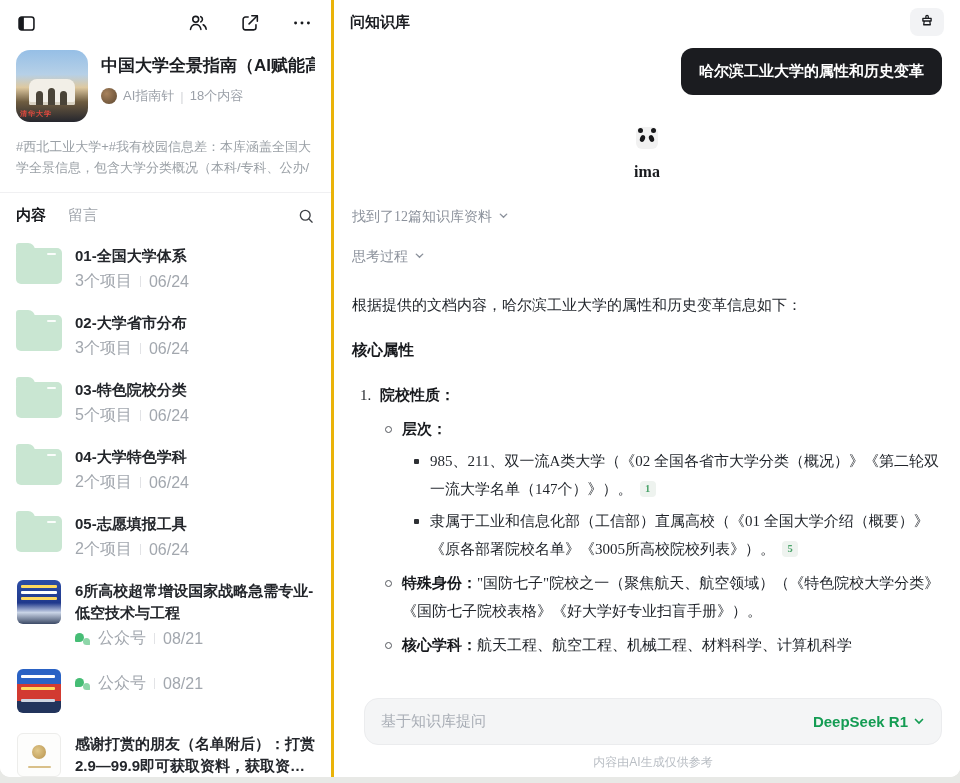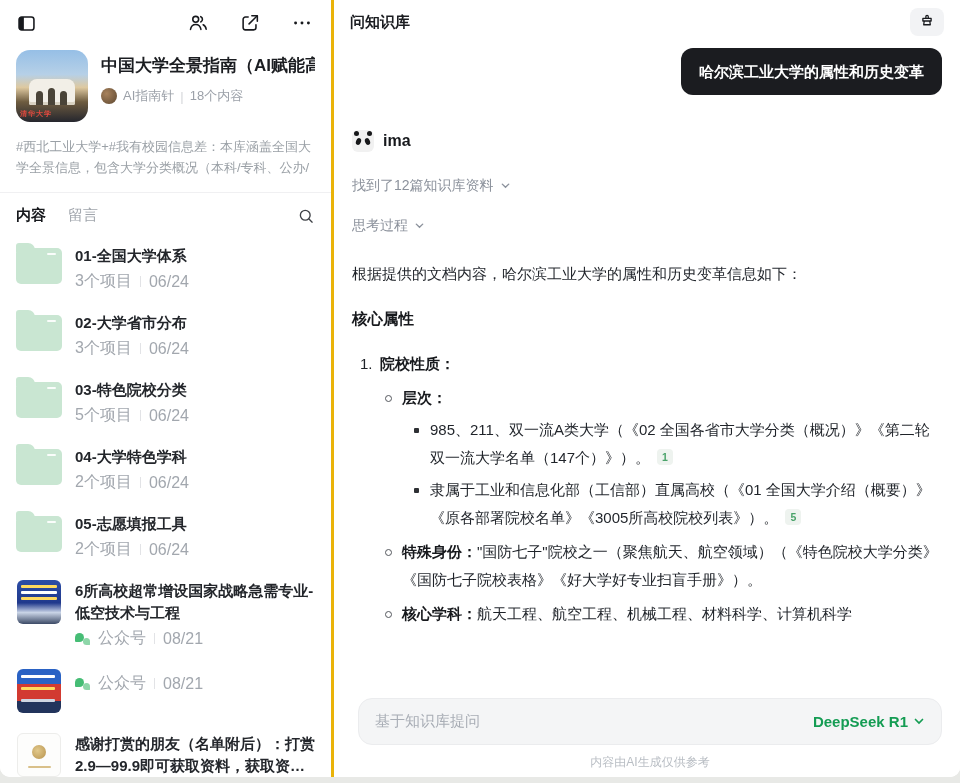--- a/index.html
+++ b/index.html
@@ -68,25 +68,25 @@
   .note-ic{width:14px;height:14px;border-radius:4px;background:var(--note_green,#30b667);position:relative;flex:none;}
   .note-ic::before{content:"";position:absolute;left:5.5px;top:3px;width:3px;height:8px;background:#fff;
     border-radius:1px;transform:rotate(35deg);}
 
   
   .main{flex:1;position:relative;background:#fff;}
   .main-header{display:flex;align-items:center;justify-content:space-between;padding:8px 16px 0 16px;}
   .main-title{font-size:15px;font-weight:700;color:#1b1d21;}
   .tool-btn{width:34px;height:28px;border-radius:8px;background:#f2f3f5;display:flex;align-items:center;justify-content:center;}
   .chat{position:absolute;left:0;right:0;top:40px;bottom:0;padding:4px 18px 0;overflow:hidden;
-    color:#1f2329;font-size:15px;line-height:28px;}
+    color:#1f2329;font-size:15px;line-height:28px;font-family:Liberation Serif, serif;}
   .msg-row{display:flex;justify-content:flex-end;margin-top:4px;}
   .bubble{max-width:82%;background:var(--bubble_bg,#1b1c20);color:#fff;font-size:15px;font-weight:600;
     line-height:21px;padding:13px 18px;border-radius:12px;}
-  .assistant-head{display:flex;align-items:center;gap:9px;margin-top:32px;}
+  .assistant-head{display:flex;align-items:center;gap:9px;margin-top:32px;flex-direction:column;}
   .panda{width:22px;height:22px;border-radius:6px;background:#f1f1f1;position:relative;flex:none;}
   .panda i{position:absolute;background:#17181a;}
   .panda .e1{left:2px;top:1px;width:5px;height:5px;border-radius:50%;}
   .panda .e2{right:2px;top:1px;width:5px;height:5px;border-radius:50%;}
   .panda .y1{left:4px;top:8px;width:5px;height:7px;border-radius:50%;transform:rotate(20deg);}
   .panda .y2{right:4px;top:8px;width:5px;height:7px;border-radius:50%;transform:rotate(-20deg);}
   .assistant-name{font-size:16px;font-weight:700;color:#17191d;}
   .toggle{display:flex;align-items:center;gap:6px;font-size:14px;color:#8c929c;margin-top:22px;}
   .toggle svg{margin-top:1px;}
   .intro{margin:25px 0 0;}
@@ -95,21 +95,21 @@
   .l1 .no{display:inline-block;width:20px;font-weight:400;color:#1f2329;}
   .l2{position:relative;padding-left:50px;margin-top:6px;}
   .l2::before{content:"";position:absolute;left:33px;top:11px;width:5px;height:5px;border:1.4px solid #55585e;border-radius:50%;}
   .l3{position:relative;padding-left:78px;margin-top:4px;}
   .l3::before{content:"";position:absolute;left:62px;top:12px;width:5px;height:5px;background:#2e3034;border-radius:1px;}
   .l2 strong,.l1 strong{font-weight:700;color:#17191d;}
   .cite{display:inline-flex;align-items:center;justify-content:center;width:16px;height:16px;margin-left:7px;
     border-radius:4px;background:var(--citation_bg,#eef3ef);color:var(--citation_text,#4aa36a);
     font-size:10.5px;font-weight:600;vertical-align:2px;line-height:1;}
   .clipped{height:9px;overflow:hidden;}
-  .composer{position:absolute;left:6px;right:0;bottom:0;padding:14px 18px 6px;
+  .composer{position:absolute;left:12px;right:0;bottom:0;padding:14px 18px 6px;
     background:linear-gradient(180deg,rgba(255,255,255,0) 0,#ffffff 13px);}
   .input-box{height:47px;border-radius:14px;background:#f4f5f6;border:1px solid #ebecee;
     display:flex;align-items:center;padding:0 16px;}
   .placeholder{font-size:15px;color:#a8adb5;}
   .model{margin-left:auto;display:flex;align-items:center;gap:5px;font-size:15px;font-weight:600;
     color:var(--accent_green,#149c53);}
   .ai-note{margin-top:9px;text-align:center;font-size:12px;color:#b9bec4;}
 </style>
 </head>
 <body>

